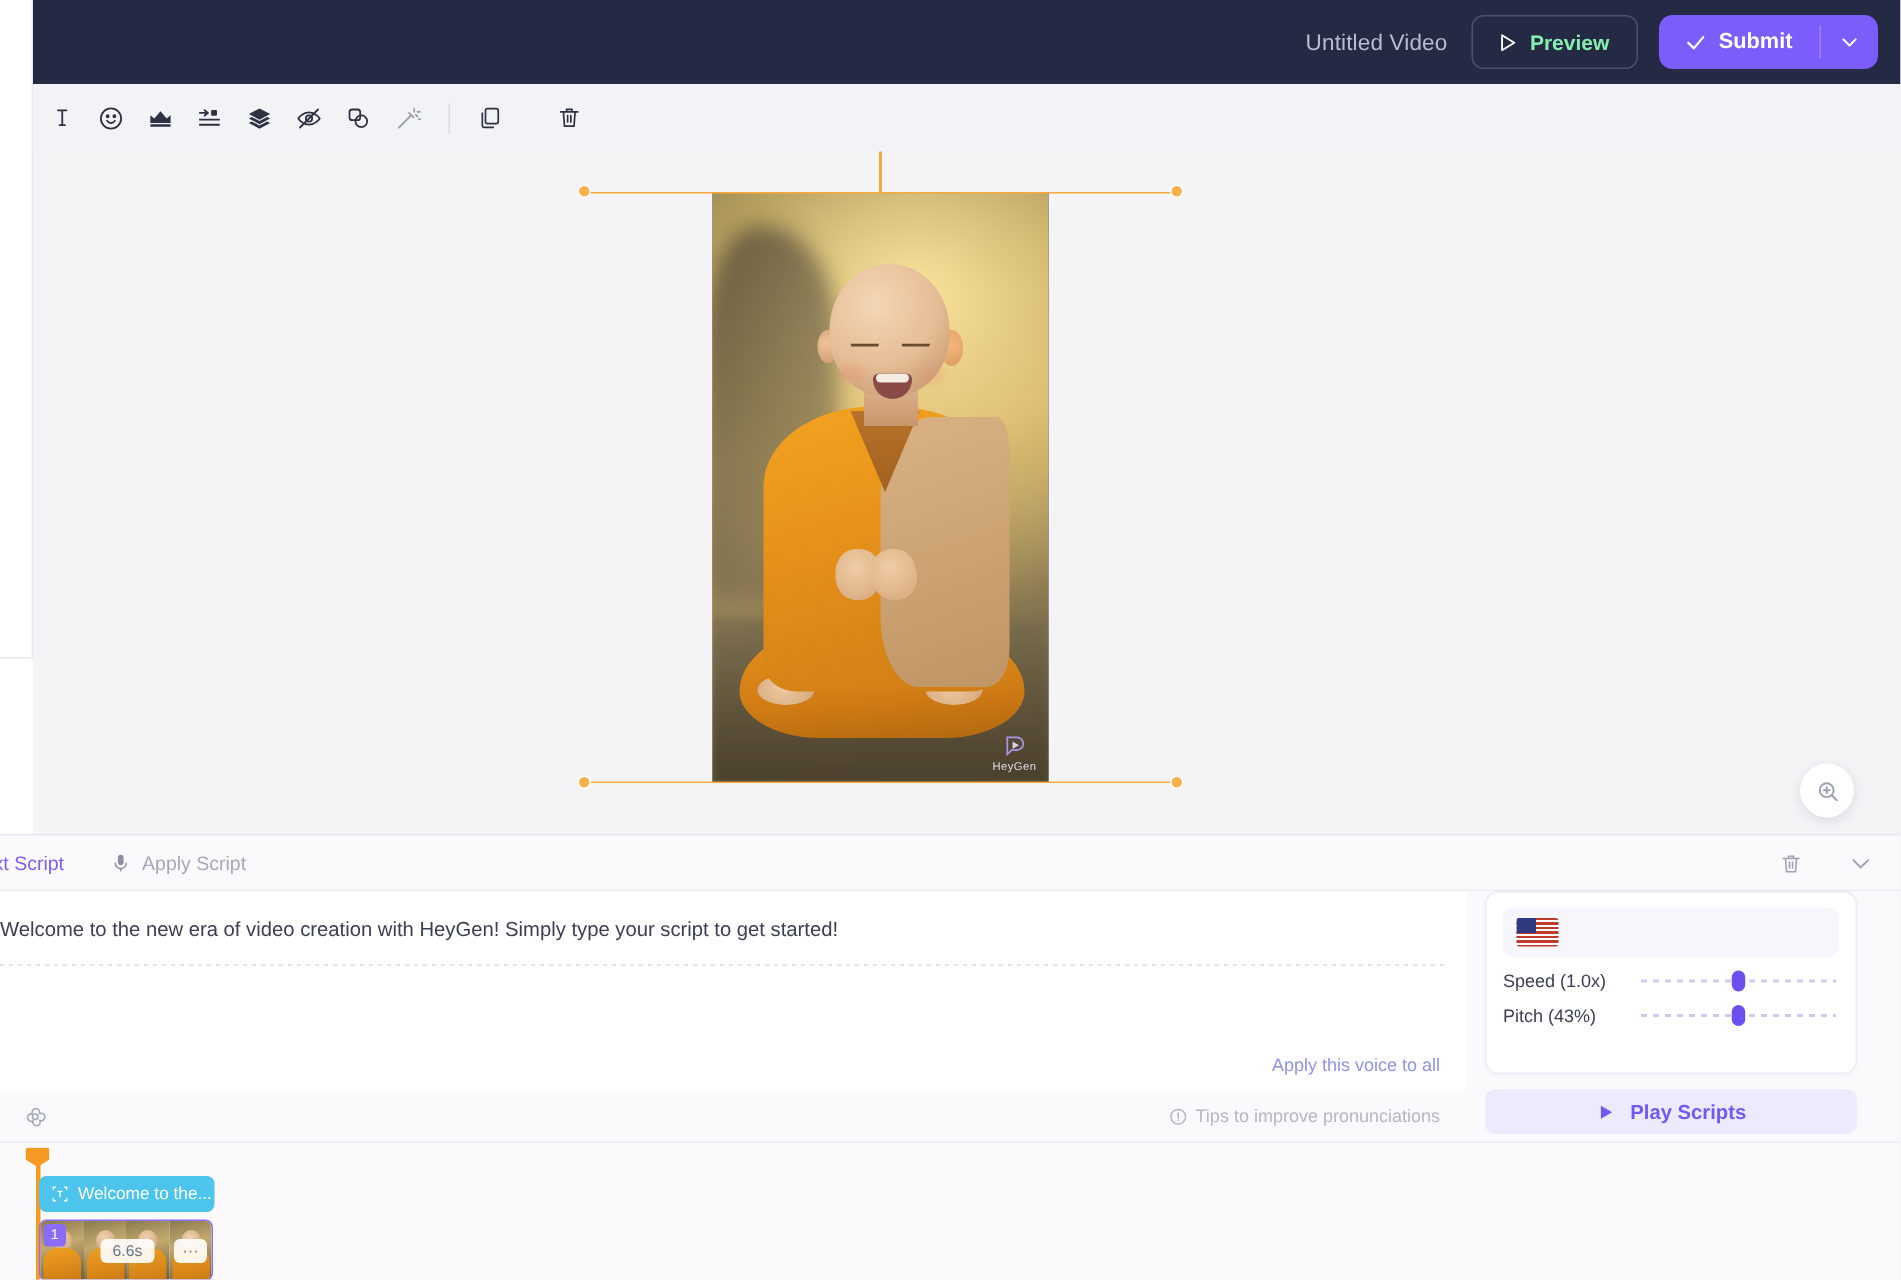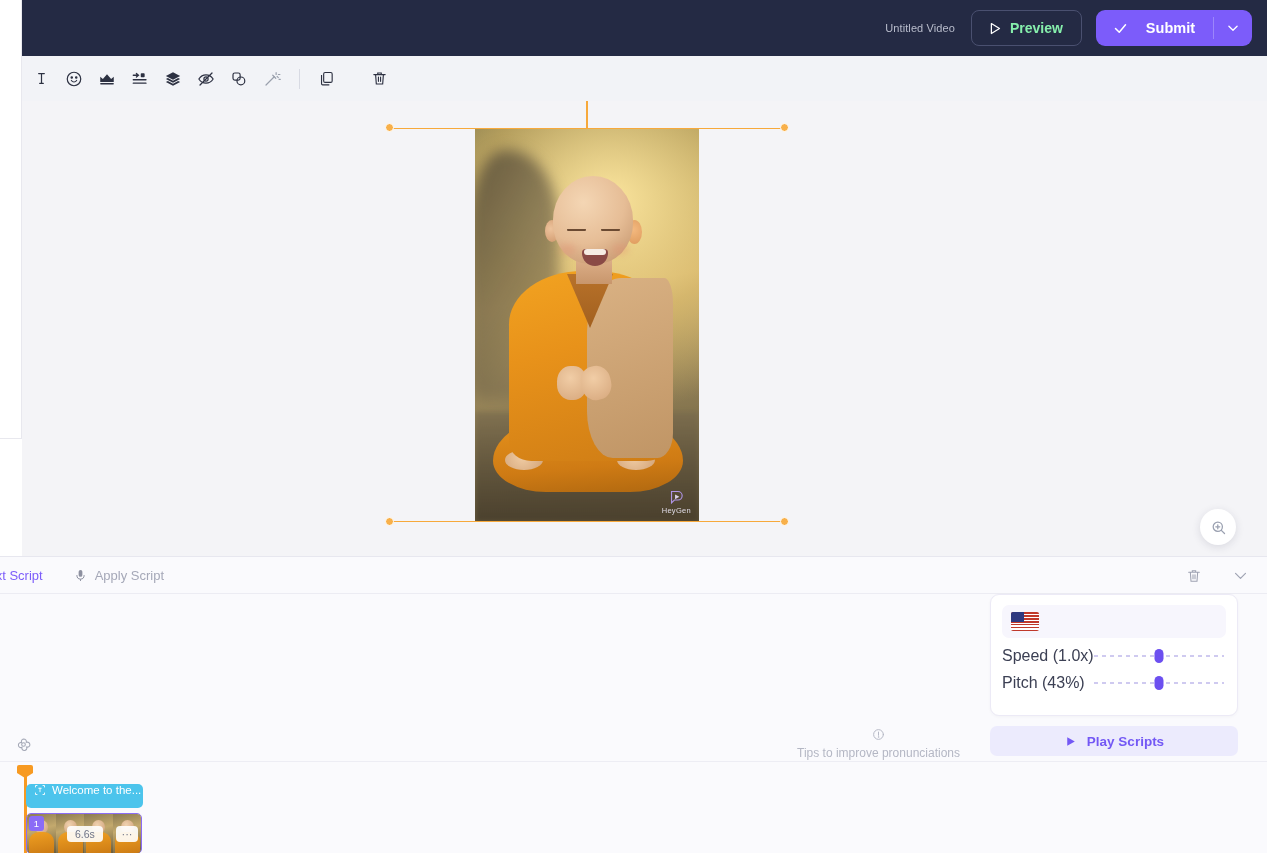--- a/index.html
+++ b/index.html
@@ -16,37 +16,37 @@
     position: absolute; left: 22px; top: 0; width: 1245px; height: 56px;
     background: #242a44;
     display: flex; align-items: center; justify-content: flex-end;
     padding-right: 15px; gap: 0;
   }
   .header-left-strip {
     position: absolute; left: 0; top: 0; width: 22px; height: 56px;
     background: #ffffff; border-right: 1px solid #e8e8ee;
   }
   .doc-title {
-    color: #b9bdcc; font-size: 11px; margin-right: 16px; letter-spacing: .1px;
+    color: #b9bdcc; font-size: 15px; margin-right: 16px; letter-spacing: .1px;
   }
   .btn-preview {
     display: flex; align-items: center; gap: 8px;
     height: 36px; padding: 0 18px 0 15px;
     border: 1px solid #4a5070; border-radius: 8px;
     color: #86efac; font-size: 14px; font-weight: bold;
     background: transparent; cursor: pointer;
   }
   .btn-submit {
     display: flex; align-items: center;
     height: 36px; border-radius: 9px;
     background: #7c5cfa; color: #fff; margin-left: 14px;
     cursor: pointer; overflow: hidden;
   }
   .btn-submit .main {
-    display: flex; align-items: center; gap: 18px;
+    display: flex; align-items: center; gap: 8px;
     padding: 0 18px 0 17px; height: 36px;
     font-size: 14.5px; font-weight: bold;
   }
   .btn-submit .divider { width: 1px; height: 22px; background: #9c86fb; }
   .btn-submit .caret {
     display: flex; align-items: center; justify-content: center;
     width: 38px; height: 36px;
   }
   .icon { display: inline-flex; align-items: center; justify-content: center; }
 
@@ -208,40 +208,40 @@
   }
   .apply-voice {
     position: absolute; right: 18px; bottom: 9px; font-size: 12px;
     color: #8f93e8; cursor: pointer;
   }
   .script-footer {
     position: absolute; left: 0; top: 169px; width: 978px; height: 36px;
     display: flex; align-items: center; justify-content: space-between;
     padding: 0 18px 0 14px;
   }
-  .tips { display: flex; align-items: center; gap: 5px; font-size: 12px; color: #b4b7c4; cursor: pointer; flex-direction: column; }
+  .tips { display: flex; align-items: flex-end; gap: 5px; font-size: 12px; color: #b4b7c4; cursor: pointer; }
 
   
   .voice-card {
     position: absolute; left: 990px; top: 594px; width: 248px; height: 122px;
     background: #fff; border: 1px solid #eceaf6; border-radius: 9px;
     box-shadow: 0 1px 3px rgba(40,40,80,.04);
     padding: 10px 11px;
   }
   .voice-row {
     display: flex; align-items: center; gap: 11px;
     background: #f7f6fd; border-radius: 7px; padding: 7px 9px;
   }
   .flag { width: 28px; height: 19px; border-radius: 2px; position: relative; overflow: hidden;
           background: repeating-linear-gradient(180deg,#c0392b 0 1.5px,#fff 1.5px 3px); }
   .flag .canton { position: absolute; left: 0; top: 0; width: 13px; height: 10px; background: #2f3a80; }
   .voice-name { font-size: 13px; color: #2c3044; font-weight: bold; line-height: 1.35; }
   .voice-meta { font-size: 11px; color: #8d91a3; line-height: 1.4; }
   .slider-row { display: flex; align-items: center; margin-top: 9px; }
-  .slider-label { font-size: 16px; color: #3c4054; width: 92px; }
+  .slider-label { font-size: 12px; color: #3c4054; width: 92px; }
   .slider-track {
     position: relative; flex: 1; height: 2px; margin-right: 2px;
     background: repeating-linear-gradient(90deg,#cfcaf0 0 4px, transparent 4px 8px);
   }
   .slider-thumb {
     position: absolute; left: 50%; top: -6px; width: 9px; height: 14px;
     border-radius: 5px; background: #6c4ff0; transform: translateX(-50%);
     cursor: pointer;
   }
   .play-scripts {
@@ -257,21 +257,21 @@
     background: #fafafd; border-top: 1px solid #ededf4;
   }
   .playhead-cap {
     position: absolute; left: 17px; top: 3px; width: 16px; height: 13px;
     background: #f79a22; border-radius: 2px 2px 0 0;
     clip-path: polygon(0 0, 100% 0, 100% 62%, 50% 100%, 0 62%);
   }
   .playhead-line { position: absolute; left: 24px; top: 14px; width: 2.5px; height: 78px; background: #f79a22; }
   .script-chip {
     position: absolute; left: 26px; top: 22px; width: 117px; height: 24px;
-    background: #4cc4ec; border-radius: 5px; display: flex; align-items: flex-start;
+    background: #4cc4ec; border-radius: 5px; display: flex; align-items: center;
     gap: 6px; padding: 0 8px; color: #fff; font-size: 11.5px; cursor: pointer;
     overflow: hidden; white-space: nowrap;
   }
   .clip {
     position: absolute; left: 26px; top: 51px; width: 116px; height: 41px;
     border: 1.6px solid #8b6cf6; border-radius: 5px; overflow: hidden;
     display: flex; cursor: pointer;
   }
   .thumb { width: 29px; height: 100%; position: relative; overflow: hidden;
            background: linear-gradient(165deg,#8a7a52,#c3a96d 40%,#6a5d3e); }
@@ -490,20 +490,25 @@
           </svg>
         </span>
         <span class="icon">
           <svg width="17" height="17" viewBox="0 0 24 24" fill="none" stroke="#9fa3b3" stroke-width="1.7" stroke-linecap="round" stroke-linejoin="round">
             <polyline points="5,9 12,16 19,9"></polyline>
           </svg>
         </span>
       </div>
     </div>
 
+    <div class="script-body">
+      <div class="script-text">Welcome to the new era of video creation with HeyGen! Simply type your script to get started!</div>
+      <div class="script-underline"></div>
+      <div class="apply-voice">Apply this voice to all</div>
+    </div>
 
     <div class="script-footer">
       <span class="gear-ai icon" style="position:static;">
         <svg width="17" height="17" viewBox="0 0 24 24" fill="none" stroke="#a4a8b6" stroke-width="1.5">
           <path d="M12 4.2c3 0 4.6 2.2 4 4.8 2.5-1 4.8.4 5 3 .2 2.8-2.2 4.2-4.6 3.6 1 2.5-.5 4.6-3 4.8-2.7.2-4.1-2-3.6-4.4-2.4 1.1-4.7-.3-5-2.9-.2-2.8 2-4.2 4.5-3.7-1-2.5.5-4.9 2.7-5.2z"></path>
           <circle cx="12" cy="12" r="2.6"></circle>
         </svg>
       </span>
       <div class="tips">
         <span class="icon">

